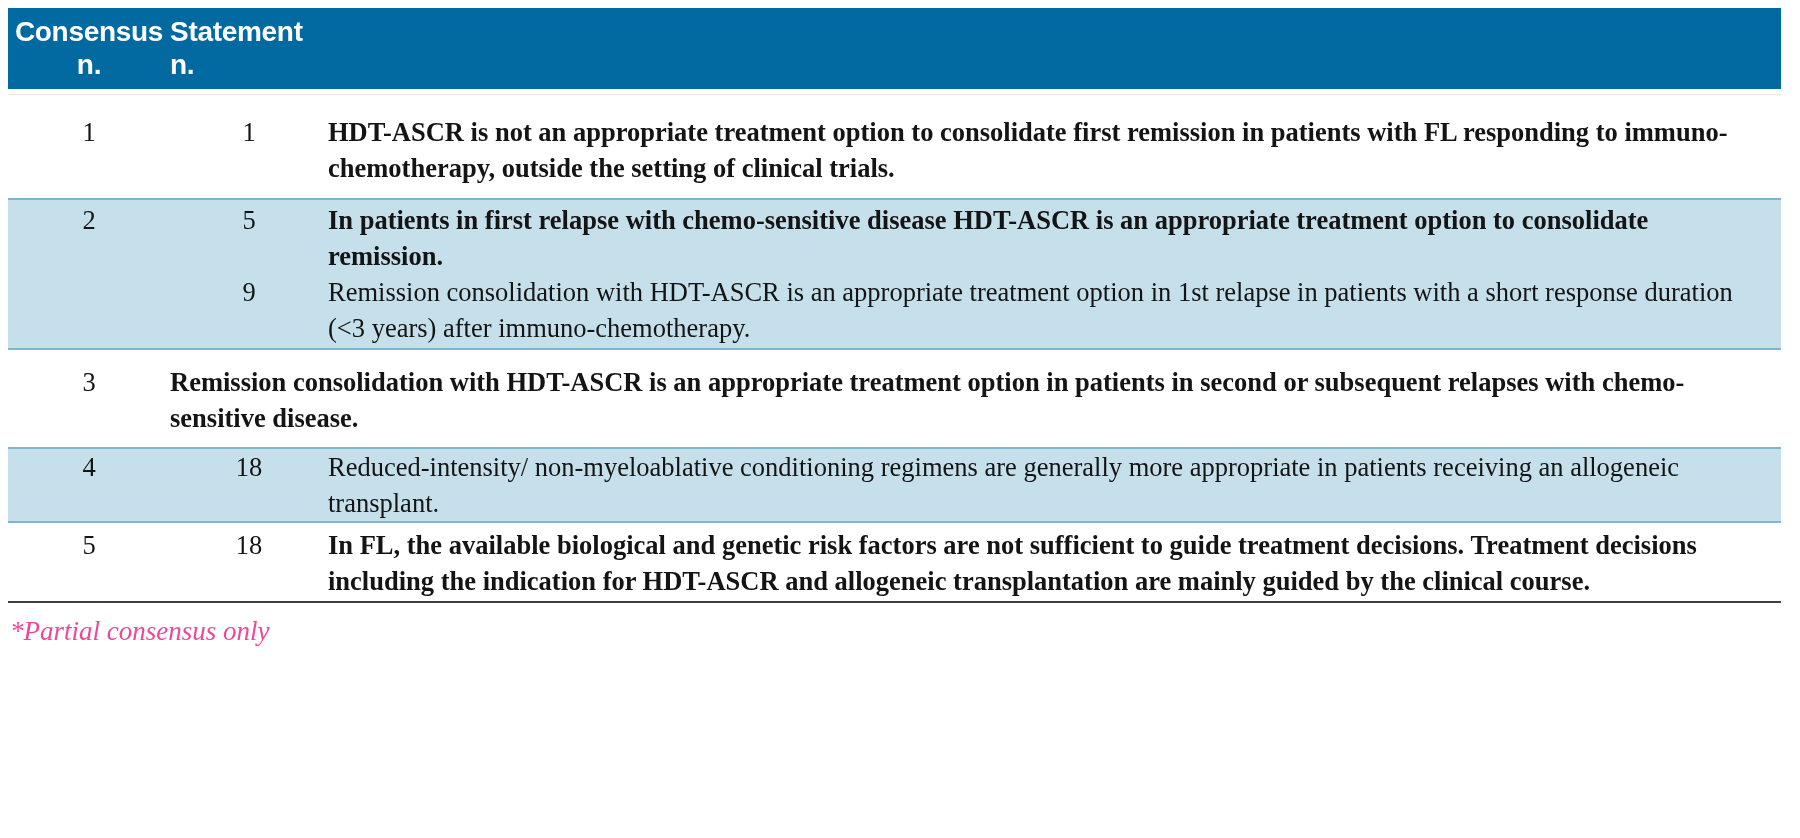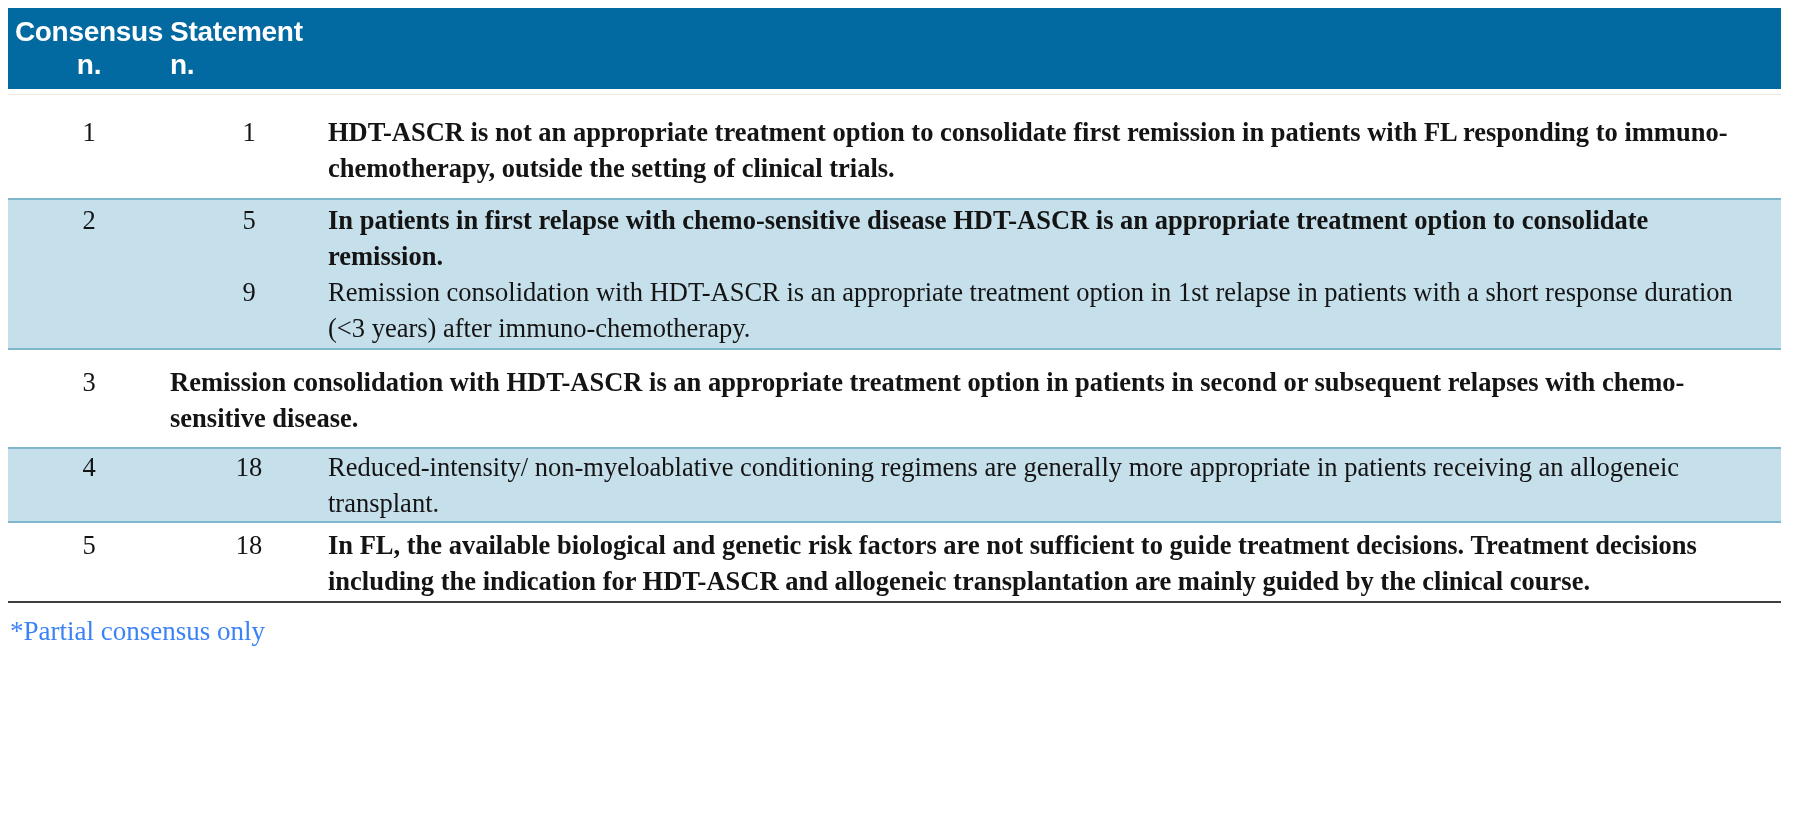--- a/index.html
+++ b/index.html
@@ -40,22 +40,22 @@
   .statements{flex:1;display:flex;flex-direction:column;}
   .statement-row{display:flex;}
   .statement-num{width:158px;text-align:center;flex-shrink:0;}
   .statement-text{flex:1;padding-right:26px;}
   .statement-text.bold{font-weight:bold;}
   .seg-italic{}
 
   
   .bottom-rule{height:2px;background:#3f3f3f;}
   .footnote{
-    font-size:27px;line-height:30px;
-    padding:13px 0 0 2px;color:#3b82f6;
+    font-style:italic;font-size:27px;line-height:30px;
+    padding:13px 0 0 2px;color:#ec4899;
   }
 </style>
 </head>
 <body>
 
 <div class="table-wrap">
   <div class="thead">
     <div class="hc1">Consensus n.</div>
     <div class="hc2">Statement n.</div>
   </div>

